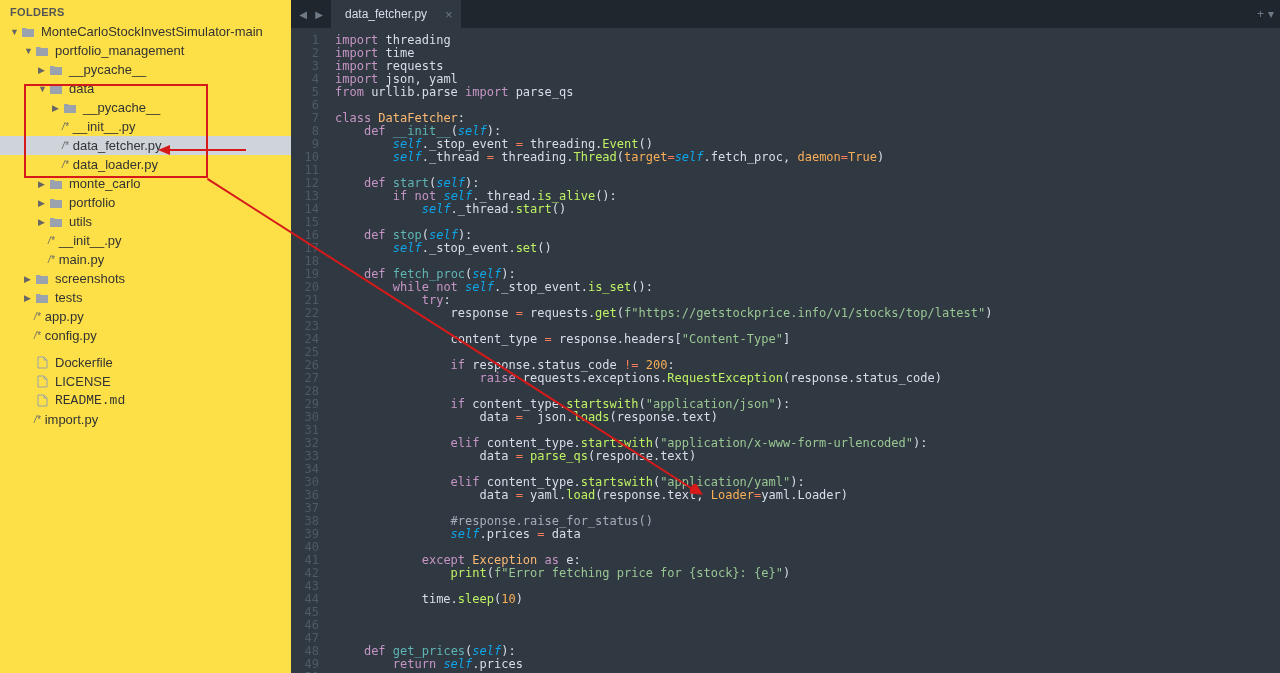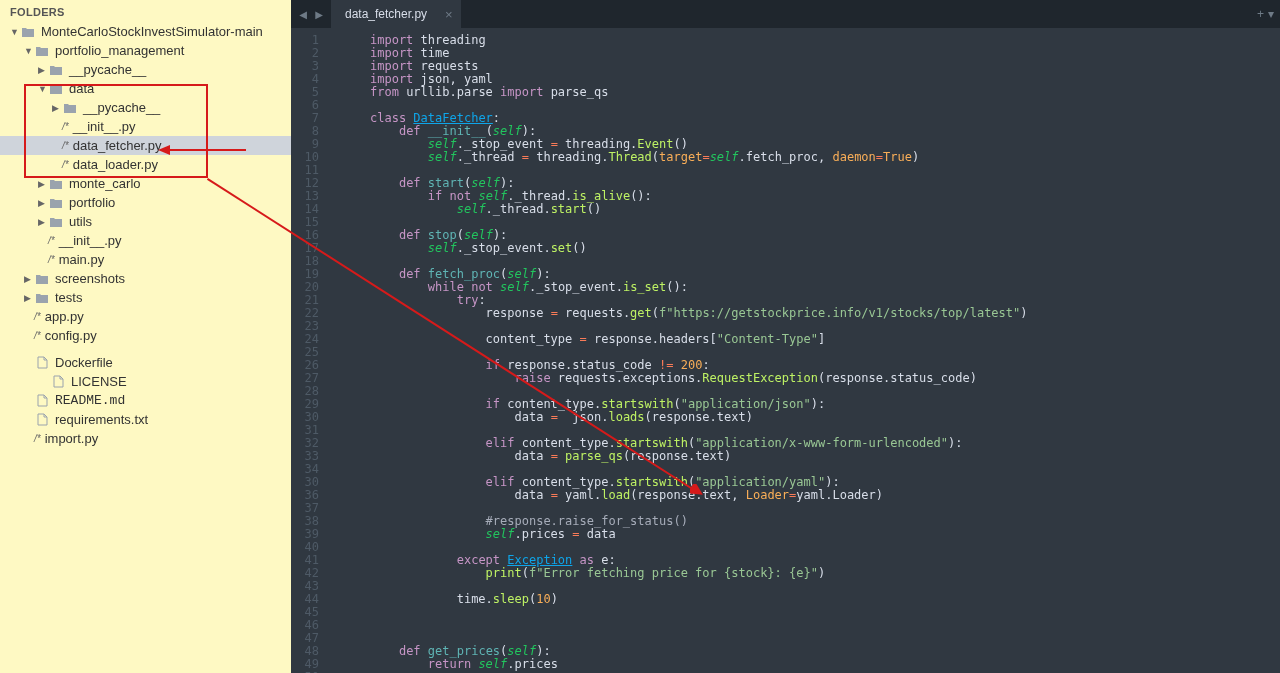--- a/index.html
+++ b/index.html
@@ -8,21 +8,21 @@
   font-size: 13px;
   background: #303841;
   color: #d8dee9;
   width: 1280px;
   height: 673px;
   display: flex;
   overflow: hidden;
 }
 .sidebar {
   width: 291px;
-  background: #fef9c3;
+  background: #fde047;
   color: #4a4a4a;
   overflow-y: auto;
   flex-shrink: 0;
 }
 .sidebar-header {
   font-size: 11px;
   font-weight: 600;
   padding: 6px 10px 4px;
   color: #555;
   letter-spacing: 0.3px;
@@ -117,26 +117,26 @@
   user-select: none;
   flex-shrink: 0;
 }
 .gutter div { height: 13px; }
 .code {
   padding: 6px 0 0 6px;
   flex: 1;
   color: #d8dee9;
   white-space: pre;
 }
-.code div { height: 13px; margin-left: 35px; }
+.code div { height: 13px; }
 
 .kw { color: #c695c6; } 
-.cls { color: #0ea5e9; text-decoration: underline; } 
+.cls { color: #fdba74; } 
 .fn { color: #5fb4b4; } 
-.self { color: #22c55e; font-style: italic; } 
+.self { color: #0ea5e9; font-style: italic; } 
 .str { color: #99c794; } 
 .num { color: #f9ae58; } 
 .op { color: #f97b58; } 
 .cmt { color: #a6acb9; } 
 .call { color: #bef264; } 
 .p { color: #d8dee9; }
 </style>
 </head>
 <body>
 
@@ -311,50 +311,39 @@
               <span class="disclosure"></span>
               <span class="icon">
                 <svg width="11" height="13" viewBox="0 0 11 13">
                   <path fill="none" stroke="#9aa3ad" stroke-width="1" d="M1 1h6l3 3v8H1z M7 1v3h3"></path>
                 </svg>
               </span>
               <span class="label">Dockerfile</span>
             </div>
           </li>
           <li>
-            <div class="tree-item" style="padding-left: 40px;">
+            <div class="tree-item" style="padding-left: 24px;">
               <span class="disclosure"></span>
               <span class="icon">
                 <svg width="11" height="13" viewBox="0 0 11 13">
                   <path fill="none" stroke="#9aa3ad" stroke-width="1" d="M1 1h6l3 3v8H1z M7 1v3h3"></path>
                 </svg>
               </span>
               <span class="label">LICENSE</span>
             </div>
           </li>
           <li>
             <div class="tree-item" style="padding-left: 24px; font-family: Liberation Mono, monospace;">
               <span class="disclosure"></span>
               <span class="icon">
                 <svg width="11" height="13" viewBox="0 0 11 13">
                   <path fill="none" stroke="#9aa3ad" stroke-width="1" d="M1 1h6l3 3v8H1z M7 1v3h3"></path>
                 </svg>
               </span>
               <span class="label">README.md</span>
-            </div>
-          </li>
-          <li>
-            <div class="tree-item" style="padding-left: 24px;">
-              <span class="disclosure"></span>
-              <span class="icon">
-                <svg width="11" height="13" viewBox="0 0 11 13">
-                  <path fill="none" stroke="#9aa3ad" stroke-width="1" d="M1 1h6l3 3v8H1z M7 1v3h3"></path>
-                </svg>
-              </span>
-              <span class="label">requirements.txt</span>
             </div>
           </li>
           <li>
             <div class="tree-item" style="padding-left: 24px;">
               <span class="disclosure"></span>
               <span class="pyfile">/*</span>
               <span class="label">import.py</span>
             </div>
           </li>
         </ul>

